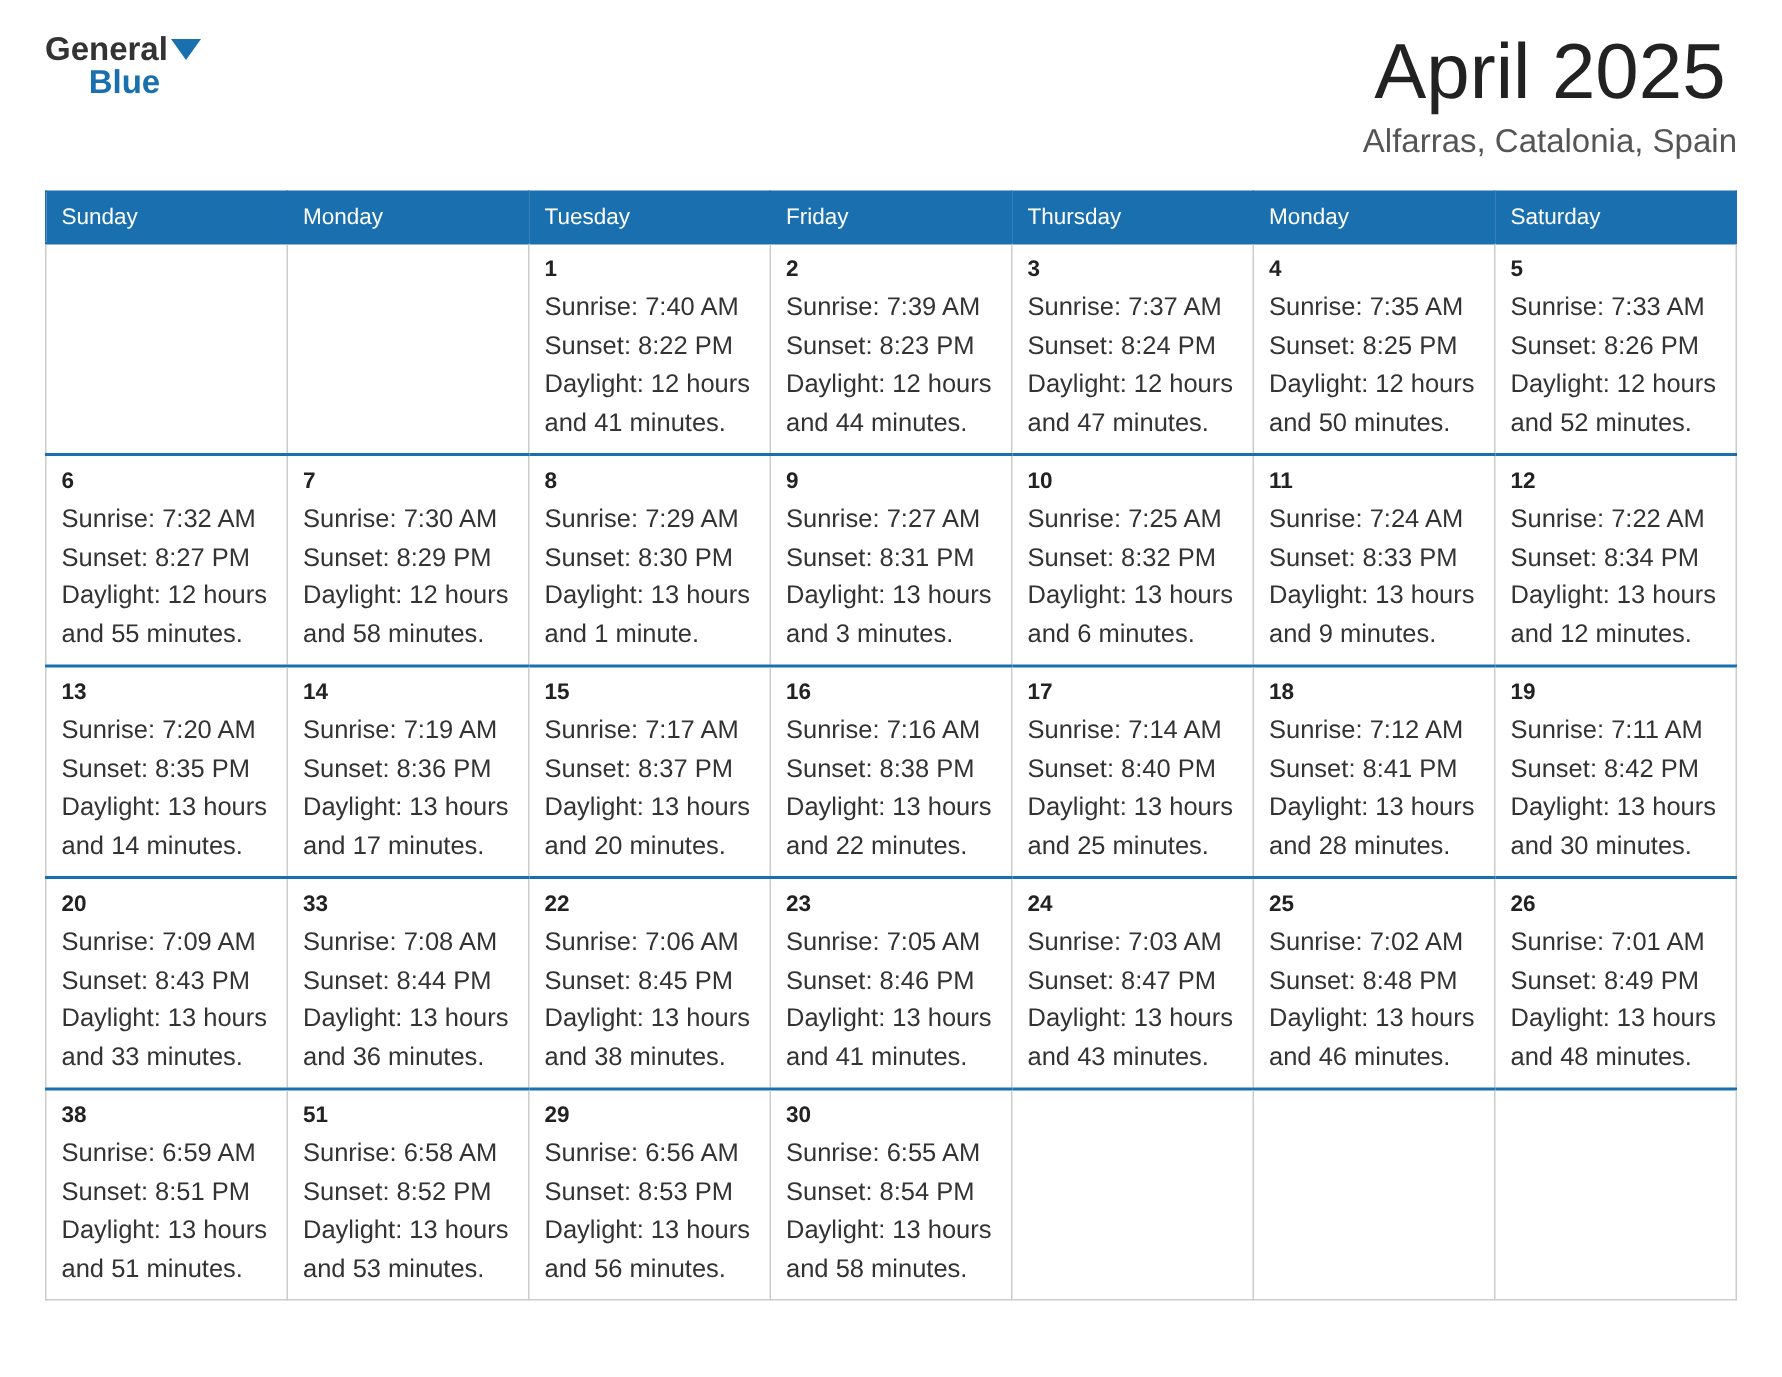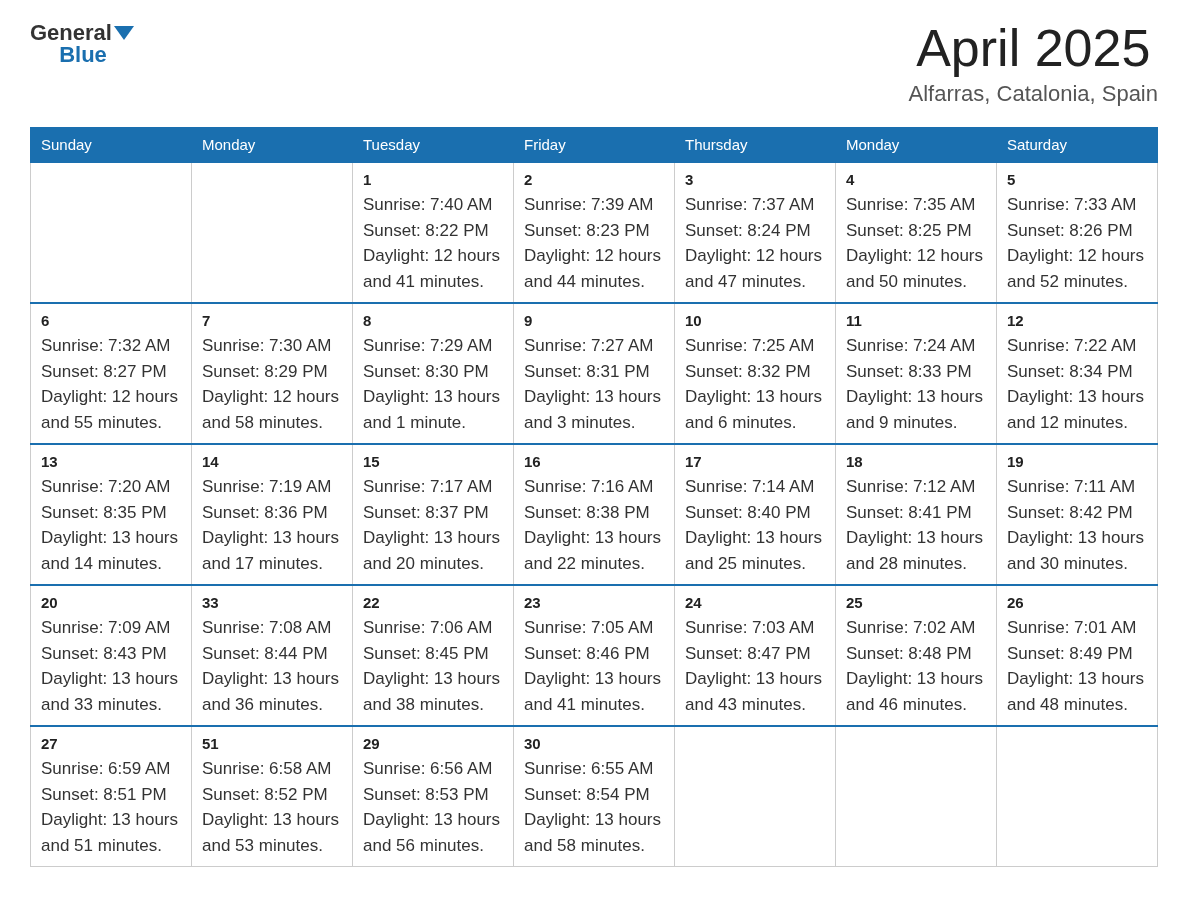--- a/index.html
+++ b/index.html
@@ -240,21 +240,21 @@
           <span class="day-num">25</span>
           <div class="day-info">Sunrise: 7:02 AM<br>Sunset: 8:48 PM<br>Daylight: 13 hours<br>and 46 minutes.</div>
         </td>
         <td>
           <span class="day-num">26</span>
           <div class="day-info">Sunrise: 7:01 AM<br>Sunset: 8:49 PM<br>Daylight: 13 hours<br>and 48 minutes.</div>
         </td>
       </tr>
       <tr>
         <td>
-          <span class="day-num">27</span>
+          <span class="day-num">38</span>
           <div class="day-info">Sunrise: 6:59 AM<br>Sunset: 8:51 PM<br>Daylight: 13 hours<br>and 51 minutes.</div>
         </td>
         <td>
           <span class="day-num">51</span>
           <div class="day-info">Sunrise: 6:58 AM<br>Sunset: 8:52 PM<br>Daylight: 13 hours<br>and 53 minutes.</div>
         </td>
         <td>
           <span class="day-num">29</span>
           <div class="day-info">Sunrise: 6:56 AM<br>Sunset: 8:53 PM<br>Daylight: 13 hours<br>and 56 minutes.</div>
         </td>

